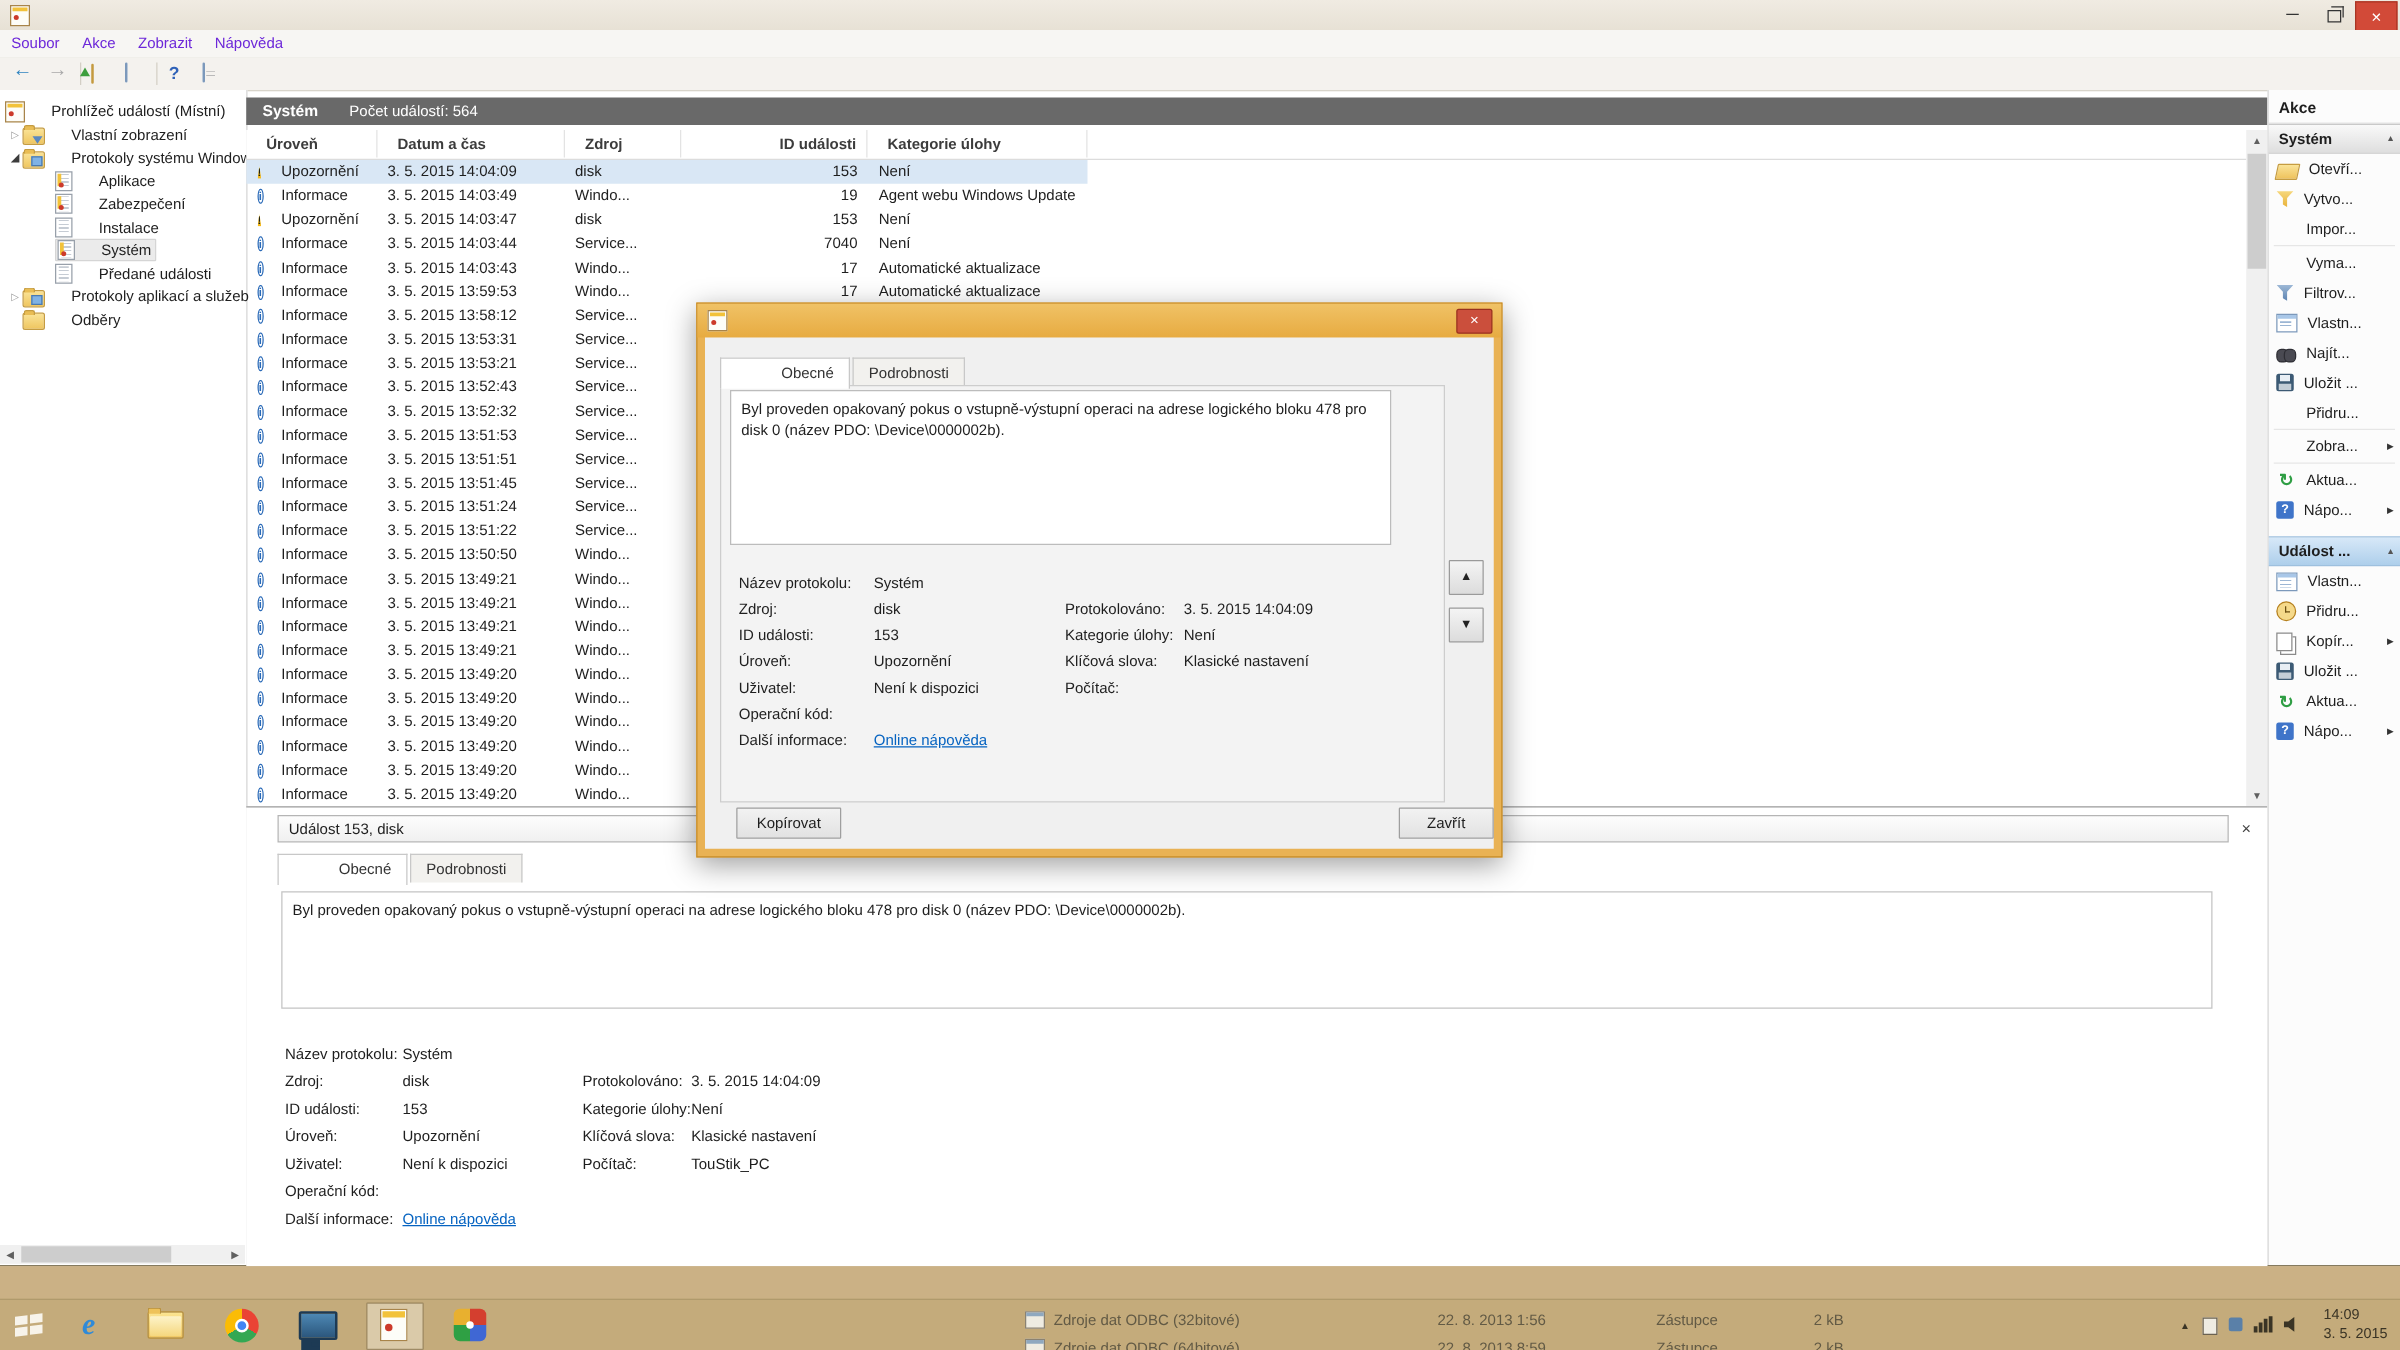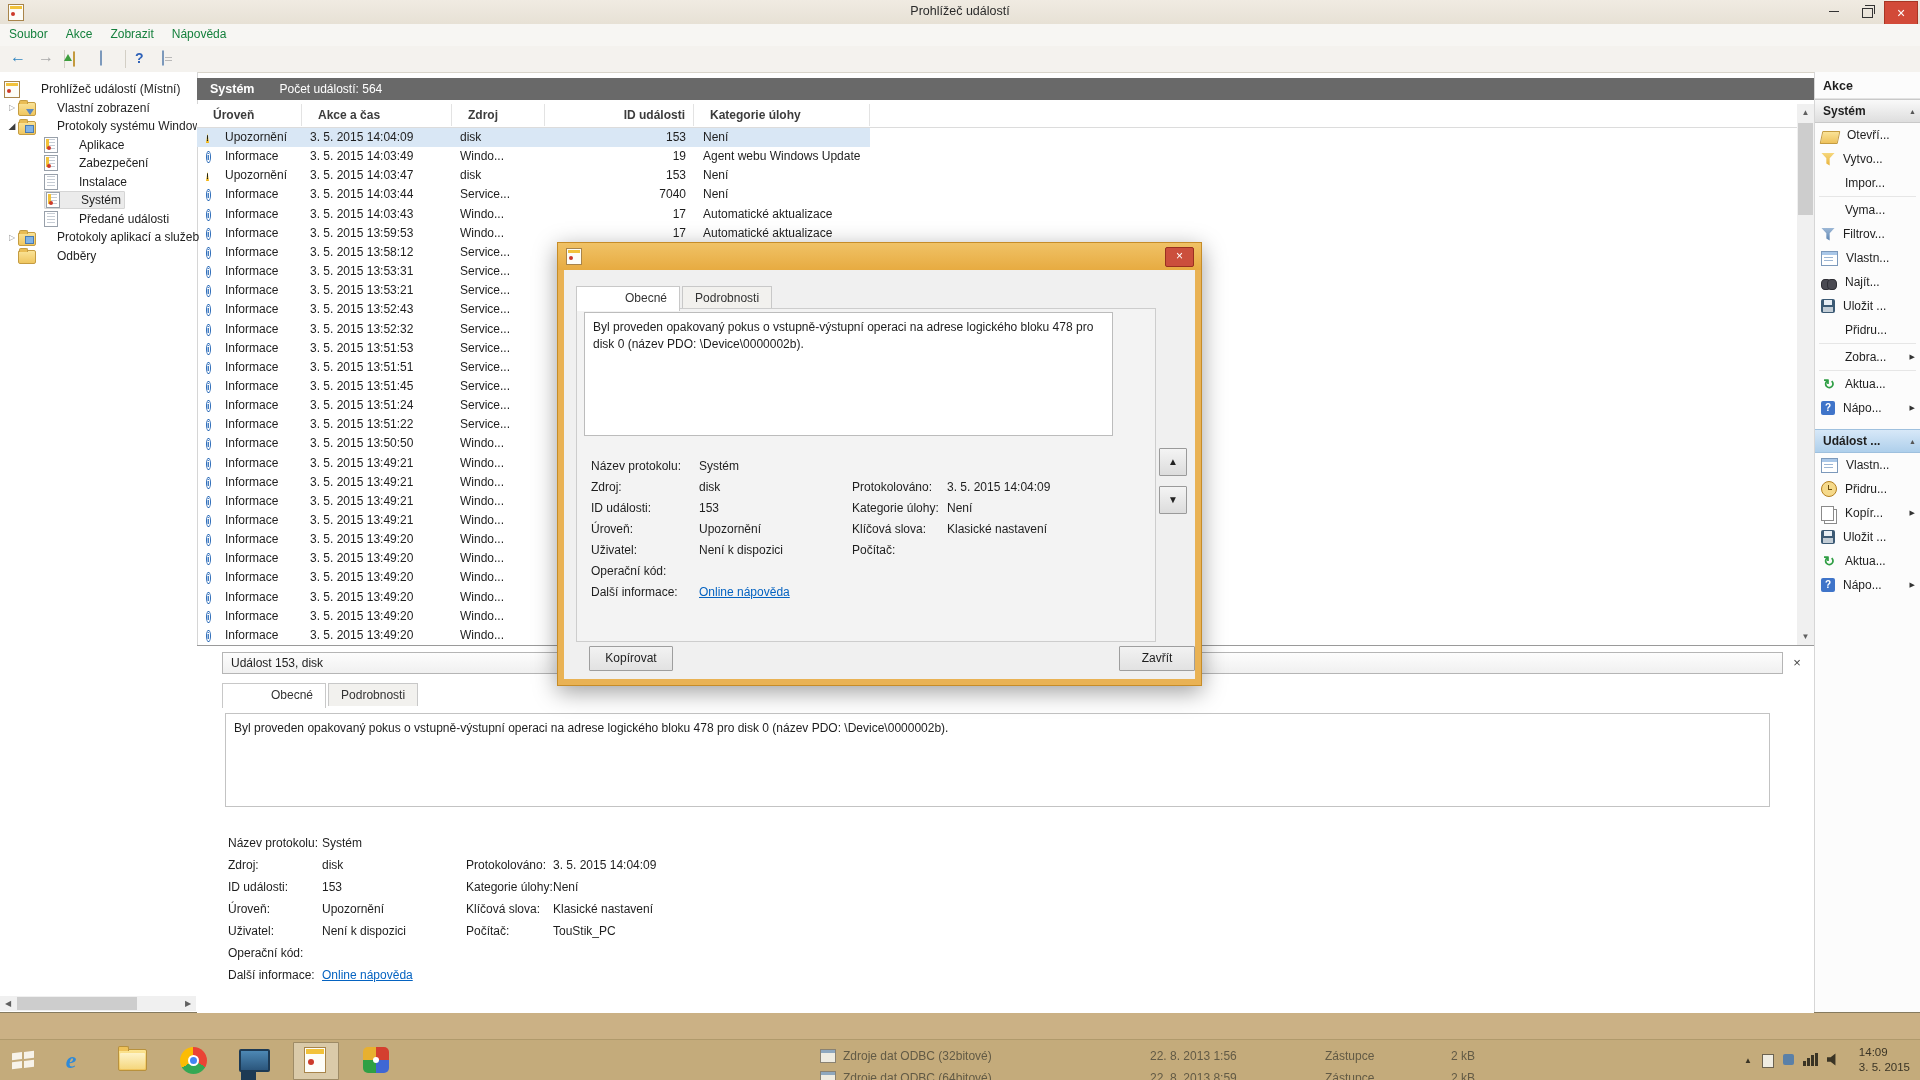--- a/index.html
+++ b/index.html
@@ -13,21 +13,21 @@
        border-bottom:1px solid #857a5f;}
   #titlebar{position:absolute;left:0;top:0;right:0;height:24px;
        background:linear-gradient(#f0ebe2,#e7e1d5);border-bottom:1px solid #cfc8b8;}
   #title{position:absolute;left:0;right:0;top:4px;text-align:center;font-size:12.5px;color:#2a2a2a;}
   .wbtn{position:absolute;top:0;width:32px;height:23px;text-align:center;line-height:23px;color:#333;}
   .wbtn .bar{display:inline-block;width:10px;height:1px;background:#333;vertical-align:middle;}
   .wbtn .rest{display:inline-block;width:9px;height:8px;border:1px solid #333;position:relative;top:3px;background:transparent;}
   .wbtn .rest:before{content:"";position:absolute;left:2px;top:-4px;width:9px;height:8px;border:1px solid #333;border-bottom:none;border-left:none;}
   #btn-close{background:#d24a38;color:#fff;font-size:14px;border:1px solid #a83523;}
   #menubar{position:absolute;left:0;top:24px;right:0;height:22px;background:#f7f6f3;border-bottom:1px solid #e4e1da;}
-  #menubar span{display:inline-block;padding:3px 9px;color:#15803d;}
+  #menubar span{display:inline-block;padding:3px 9px;color:#6d28d9;}
   #toolbar{position:absolute;left:0;top:46px;right:0;height:26px;background:#f4f2ee;border-bottom:1px solid #d8d4ca;}
   .tbsep{position:absolute;top:4px;width:1px;height:18px;background:#d3cfc5;}
   .arrow-b{font-size:16px;font-weight:bold;color:#2f85c0;}
   .arrow-f{font-size:16px;font-weight:bold;color:#a9a9a9;}
   .tbwin{width:17px;height:14px;border:1px solid #7c99bb;background:#fff;position:relative;border-radius:1px;}
   .tbwin:before{content:"";position:absolute;left:0;top:0;right:0;height:4px;background:#a9c7e8;}
   .tbwin.lines:after{content:"";position:absolute;left:2px;top:6px;width:7px;height:5px;
        background:repeating-linear-gradient(#b9b9b9 0 1px,transparent 1px 3px);}
   .tbfold{width:16px;height:13px;background:linear-gradient(#f7dd8d,#eec45e);border:1px solid #c49a3f;border-radius:2px;position:relative;}
   .tbfold:after{content:"";position:absolute;right:2px;top:2px;width:0;height:0;
@@ -187,21 +187,20 @@
 </style>
 </head>
 <body>
 
 <div id="win">
 
   <div id="titlebar">
     <span class="abs" style="left:8px;top:4px;">
         <span class="ic-app ic" style="display:block;"></span>
       </span>
-    <div id="title">Prohlížeč událostí</div>
     <div class="wbtn" style="right:70px;"><span class="bar"></span></div>
     <div class="wbtn" style="right:37px;"><span class="rest"></span></div>
     <div class="wbtn" id="btn-close" style="right:2px;top:1px;">×</div>
   </div>
 
   <div id="menubar"><span>Soubor</span><span>Akce</span><span>Zobrazit</span><span>Nápověda</span></div>
 
   <div id="toolbar">
     <span class="abs arrow-b" style="left:10px;top:2px;">←</span>
     <span class="abs arrow-f" style="left:38px;top:2px;">→</span>
@@ -285,21 +284,21 @@
       </div>
     </div>
 
   <div id="logbar">
     <span id="logname">Systém</span>
     <span id="logcount">Počet událostí: 564</span>
   </div>
 
   <div id="listhead">
       <div class="hcell" style="left: 0px; width: 105px;">Úroveň</div>
-      <div class="hcell" style="left: 105px; width: 150px;">Akce a čas</div>
+      <div class="hcell" style="left: 105px; width: 150px;">Datum a čas</div>
       <div class="hcell" style="left: 255px; width: 93px;">Zdroj</div>
       <div class="hcell r" style="left: 348px; width: 149px;">ID události</div>
       <div class="hcell" style="left: 497px; width: 176px;">Kategorie úlohy</div>
     </div>
   <div id="rows">
       <div class="row" style="top: 0px;">
         <span class="rowsel"></span>
         <span class="rc icon" style="left: 9px;"><span class="ev-warn">!</span></span>
         <span class="rc " style="left: 28px;">Upozornění</span>
         <span class="rc " style="left: 113px;">3. 5. 2015 14:04:09</span>

